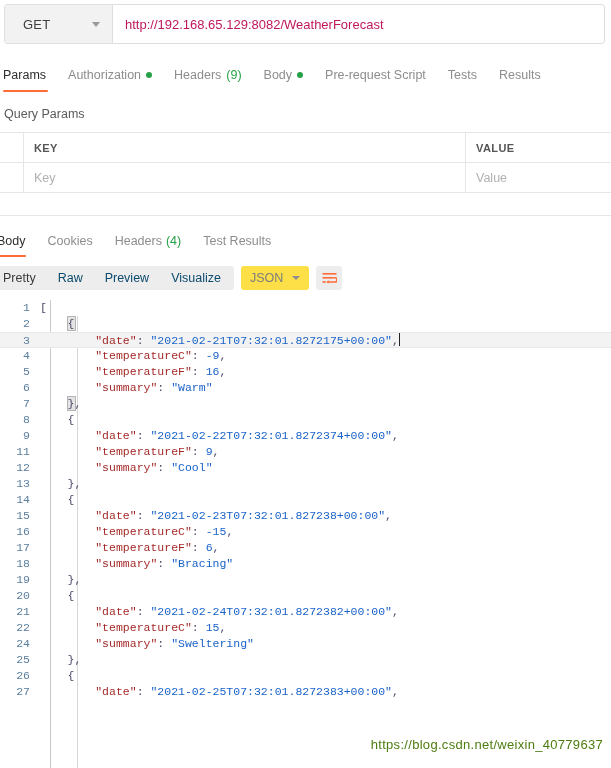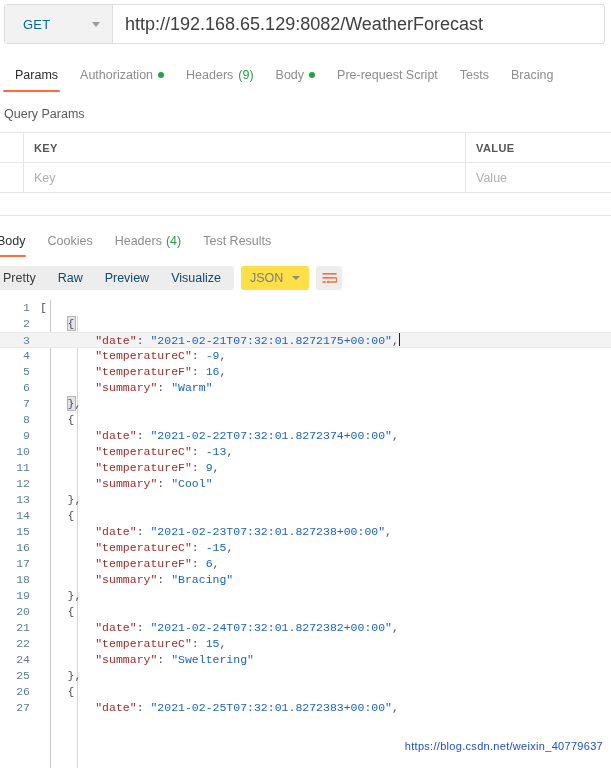--- a/index.html
+++ b/index.html
@@ -34,37 +34,37 @@
     align-items: center;
     justify-content: space-between;
     padding: 0 10px 0 18px;
     background: #f2f2f2;
     border-right: 1px solid #dedede;
     box-sizing: border-box;
     cursor: pointer;
   }
   .method-label {
     font-size: 13px;
-    color: #0369a1;
+    color: #404040;
     letter-spacing: .2px;
   }
   .caret-down {
     width: 0; height: 0;
     border-left: 4.5px solid transparent;
     border-right: 4.5px solid transparent;
     border-top: 5px solid #9a9a9a;
     margin-right: 2px;
   }
   .url-input {
     flex: 1;
     display: flex;
     align-items: center;
     padding: 0 12px;
-    font-size: 18px;
-    color: #404040;
+    font-size: 13px;
+    color: #be185d;
     cursor: text;
     overflow: hidden;
     white-space: nowrap;
   }
 
   
   .req-tabs {
     display: flex;
     align-items: flex-end;
     height: 30px;
@@ -77,21 +77,21 @@
     display: flex;
     align-items: center;
     gap: 5px;
     height: 28px;
     padding: 0 11px;
     font-size: 12.5px;
     color: #8d8d8d;
     white-space: nowrap;
     cursor: pointer;
   }
-  .req-tab:first-child { padding-left: 14px; }
+  .req-tab:first-child { padding-left: 2px; }
   .req-tab.active { color: #2e2e2e; }
   .req-tab.active::after {
     content: "";
     position: absolute;
     left: 2px; right: 9px;
     bottom: -3px;
     height: 2.5px;
     background: #ff6c37;
     border-radius: 1px;
   }
@@ -314,22 +314,22 @@
     background: #222;
     vertical-align: -2px;
     margin-left: 0px;
   }
 
   
   .watermark {
     position: absolute;
     right: 8px;
     bottom: 16px;
-    font-size: 11px;
-    color: #1d4ed8;
+    font-size: 13px;
+    color: #4d7c0f;
     letter-spacing: .3px;
     pointer-events: none;
     user-select: none;
   }
 </style>
 </head>
 <body>
 
 <div class="req-bar">
   <div class="method-select">
@@ -355,21 +355,21 @@
       <span>Body</span>
       <span class="dot-green"></span>
     </div>
     <div class="req-tab">
       <span>Pre-request Script</span>
     </div>
     <div class="req-tab">
       <span>Tests</span>
     </div>
     <div class="req-tab">
-      <span>Bracing</span>
+      <span>Results</span>
     </div>
   </div>
 
 <div class="qp-title">Query Params</div>
 
 <div class="params-table">
   <div class="params-row header">
     <div class="cell-check"></div>
     <div class="cell-key">
       <span class="col-head">KEY</span>
@@ -435,21 +435,20 @@
   <div id="code-lines">
       <div class="code-row"><div class="ln">1</div><div class="code-txt"><span class="p">[</span></div></div>
       <div class="code-row"><div class="ln">2</div><div class="code-txt">    <span class="p br-match">{</span></div></div>
       <div class="code-row highlight"><div class="ln">3</div><div class="code-txt">        <span class="k">"date"</span><span class="p">: </span><span class="s">"2021-02-21T07:32:01.8272175+00:00"</span><span class="p">,</span><span class="caret"></span></div></div>
       <div class="code-row"><div class="ln">4</div><div class="code-txt">        <span class="k">"temperatureC"</span><span class="p">: </span><span class="n">-9</span><span class="p">,</span></div></div>
       <div class="code-row"><div class="ln">5</div><div class="code-txt">        <span class="k">"temperatureF"</span><span class="p">: </span><span class="n">16</span><span class="p">,</span></div></div>
       <div class="code-row"><div class="ln">6</div><div class="code-txt">        <span class="k">"summary"</span><span class="p">: </span><span class="s">"Warm"</span></div></div>
       <div class="code-row"><div class="ln">7</div><div class="code-txt">    <span class="p br-match">}</span><span class="p">,</span></div></div>
       <div class="code-row"><div class="ln">8</div><div class="code-txt">    <span class="p">{</span></div></div>
       <div class="code-row"><div class="ln">9</div><div class="code-txt">        <span class="k">"date"</span><span class="p">: </span><span class="s">"2021-02-22T07:32:01.8272374+00:00"</span><span class="p">,</span></div></div>
-      <div class="code-row"><div class="ln">10</div><div class="code-txt">        <span class="k">"temperatureC"</span><span class="p">: </span><span class="n">-13</span><span class="p">,</span></div></div>
       <div class="code-row"><div class="ln">11</div><div class="code-txt">        <span class="k">"temperatureF"</span><span class="p">: </span><span class="n">9</span><span class="p">,</span></div></div>
       <div class="code-row"><div class="ln">12</div><div class="code-txt">        <span class="k">"summary"</span><span class="p">: </span><span class="s">"Cool"</span></div></div>
       <div class="code-row"><div class="ln">13</div><div class="code-txt">    <span class="p">},</span></div></div>
       <div class="code-row"><div class="ln">14</div><div class="code-txt">    <span class="p">{</span></div></div>
       <div class="code-row"><div class="ln">15</div><div class="code-txt">        <span class="k">"date"</span><span class="p">: </span><span class="s">"2021-02-23T07:32:01.827238+00:00"</span><span class="p">,</span></div></div>
       <div class="code-row"><div class="ln">16</div><div class="code-txt">        <span class="k">"temperatureC"</span><span class="p">: </span><span class="n">-15</span><span class="p">,</span></div></div>
       <div class="code-row"><div class="ln">17</div><div class="code-txt">        <span class="k">"temperatureF"</span><span class="p">: </span><span class="n">6</span><span class="p">,</span></div></div>
       <div class="code-row"><div class="ln">18</div><div class="code-txt">        <span class="k">"summary"</span><span class="p">: </span><span class="s">"Bracing"</span></div></div>
       <div class="code-row"><div class="ln">19</div><div class="code-txt">    <span class="p">},</span></div></div>
       <div class="code-row"><div class="ln">20</div><div class="code-txt">    <span class="p">{</span></div></div>

